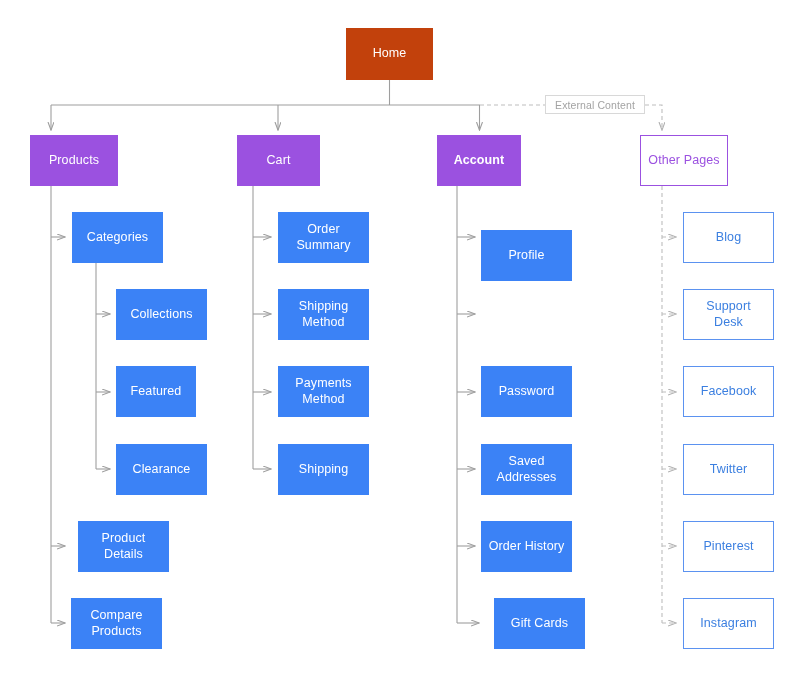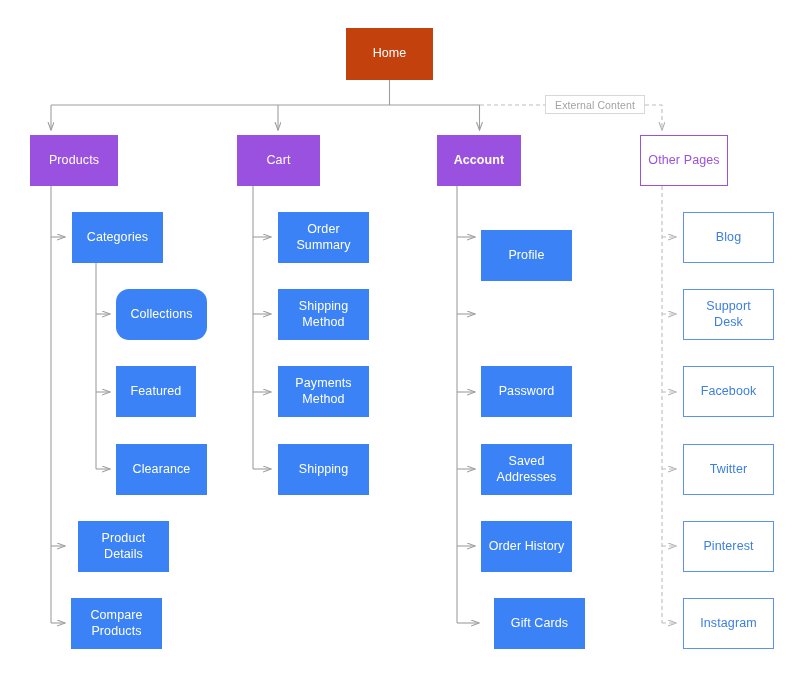--- a/index.html
+++ b/index.html
@@ -153,21 +153,21 @@
   <div class="edge-label" style="left:545px; top:95px; width:100px; height:19px;">External Content</div>
 
   <div class="node node-root" style="left:346px; top:28px; width:87px; height:52px;">Home</div>
 
   <div class="node node-section" style="left:30px; top:135px; width:88px; height:51px;">Products</div>
   <div class="node node-section" style="left:237px; top:135px; width:83px; height:51px;">Cart</div>
   <div class="node node-section" style="left:437px; top:135px; width:84px; height:51px;font-weight:bold;">Account</div>
   <div class="node node-section-outline" style="left:640px; top:135px; width:88px; height:51px;">Other Pages</div>
 
   <div class="node node-page" style="left:72px; top:212px; width:91px; height:51px;">Categories</div>
-  <div class="node node-page" style="left:116px; top:289px; width:91px; height:51px;border-radius:13px;">Collections</div>
+  <div class="node node-page" style="left:116px; top:289px; width:91px; height:51px;">Collections</div>
   <div class="node node-page" style="left:116px; top:366px; width:80px; height:51px;">Featured</div>
   <div class="node node-page" style="left:116px; top:444px; width:91px; height:51px;">Clearance</div>
   <div class="node node-page" style="left:78px; top:521px; width:91px; height:51px;">Product
 Details</div>
   <div class="node node-page" style="left:71px; top:598px; width:91px; height:51px;">Compare
 Products</div>
 
   <div class="node node-page" style="left:278px; top:212px; width:91px; height:51px;">Order
 Summary</div>
   <div class="node node-page" style="left:278px; top:289px; width:91px; height:51px;">Shipping

